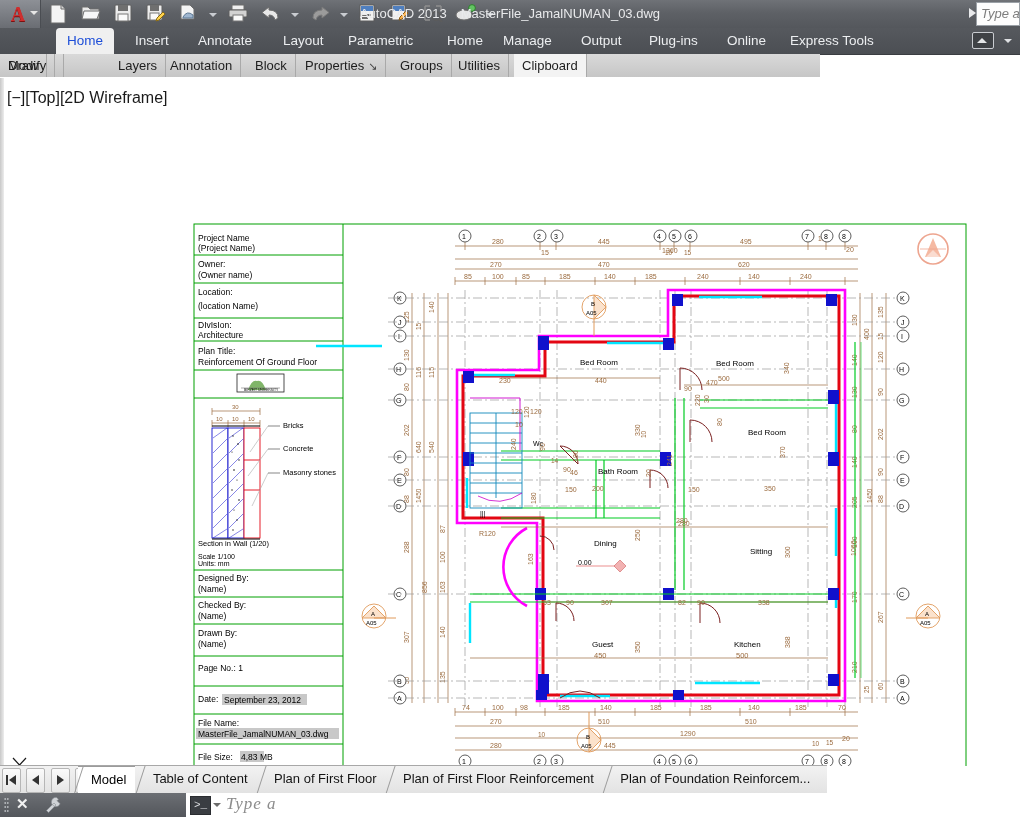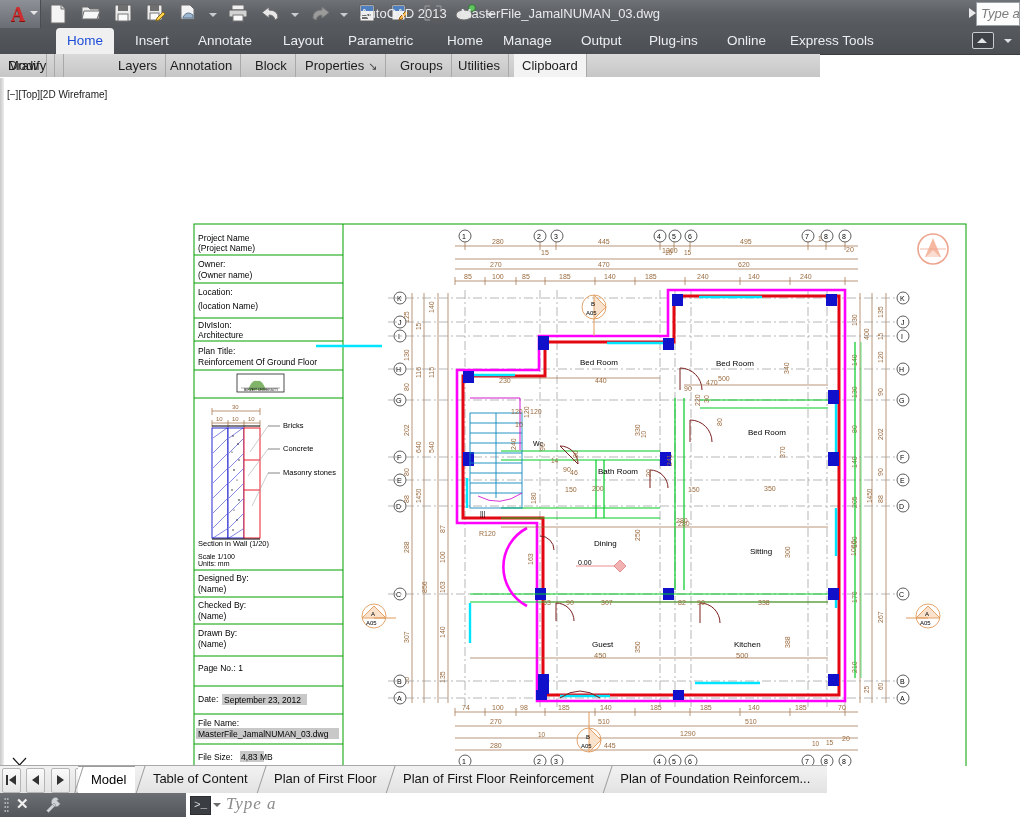--- a/index.html
+++ b/index.html
@@ -111,21 +111,21 @@
   
   .canvas{
     position:absolute;left:0;top:77px;width:1020px;height:688px;
     background:#ffffff;border-top:1px solid #ffffff;
   }
   .canvas-left-edge{
     position:absolute;left:0;top:77px;width:4px;height:688px;
     background:linear-gradient(90deg,#c8c8c8,#ededed);
   }
   .vplabel{
-    position:absolute;left:7px;top:88px;font-size:10px;color:#1a1a1a;
+    position:absolute;left:7px;top:88px;font-size:16px;color:#1a1a1a;
     white-space:nowrap;
   }
   .ucs{position:absolute;left:10px;top:672px;}
   
   .tabbar{
     position:absolute;left:0;top:765px;width:827px;height:28px;
     background:linear-gradient(180deg,#f2f2f2 0%,#e2e2e2 100%);
     border-top:1px solid #a8a8a8;border-bottom:1px solid #8f8f8f;
   }
   .navbtns{position:absolute;left:2px;top:2px;height:23px;}

